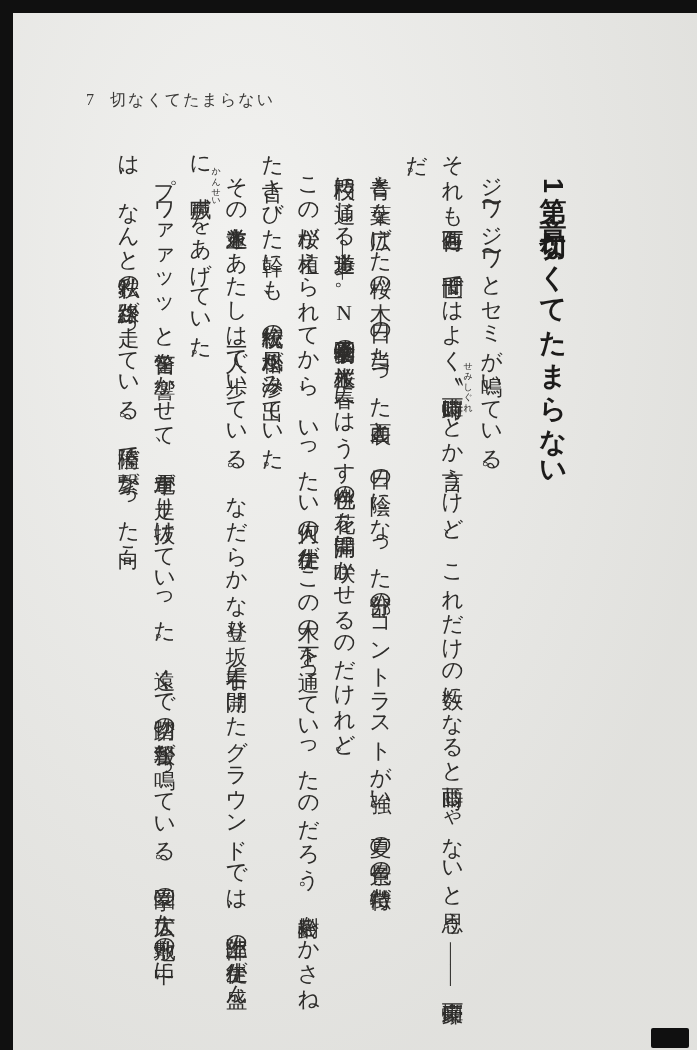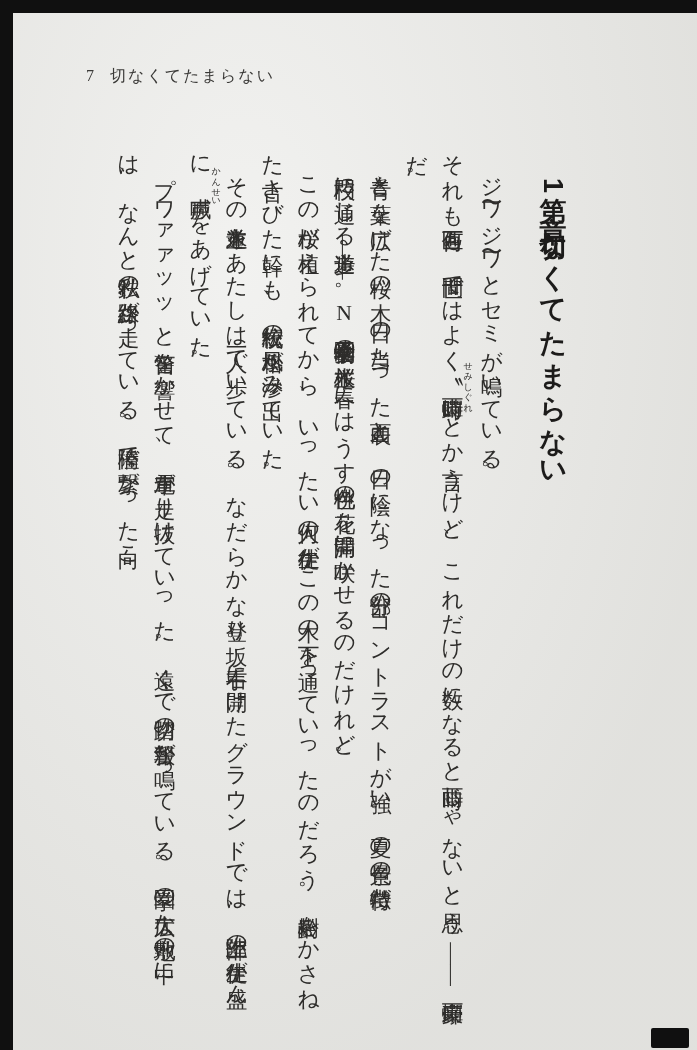--- a/index.html
+++ b/index.html
@@ -7,21 +7,21 @@
     width:697px;height:1050px;position:relative;overflow:hidden;
     background-color:#e9e9e6;
     background-image:radial-gradient(ellipse at 35% 25%, rgba(255,255,255,.4), rgba(120,118,110,.07) 75%);
     font-family:"Liberation Serif","DejaVu Serif",serif;
     color:#2e2d2b;
   }
   .bar-top{position:absolute;top:0;left:0;width:697px;height:13px;background:#101010;}
   .bar-left{position:absolute;top:0;left:0;width:13px;height:1050px;background:#101010;}
   .corner-mark{position:absolute;left:651px;top:1028px;width:38px;height:20px;background:#101010;border-radius:2px;}
   .page-header{
-    position:absolute;left:86px;top:66px;
+    position:absolute;left:86px;top:90px;
     font-size:16px;letter-spacing:2px;color:#3a3937;white-space:nowrap;
   }
   .page-header .pnum{margin-right:14px;}
   .content{
     position:absolute;top:140px;right:100px;height:872px;
     writing-mode:vertical-rl;text-orientation:mixed;
   }
   h1.chapter{
     margin:0 22px 0 22px;padding-top:36px;
     font-family:"Liberation Sans","DejaVu Sans",sans-serif;

